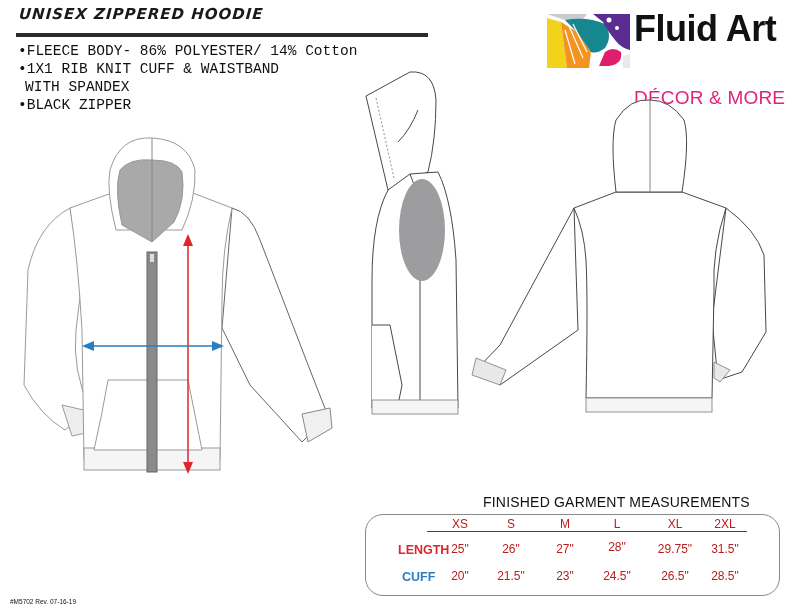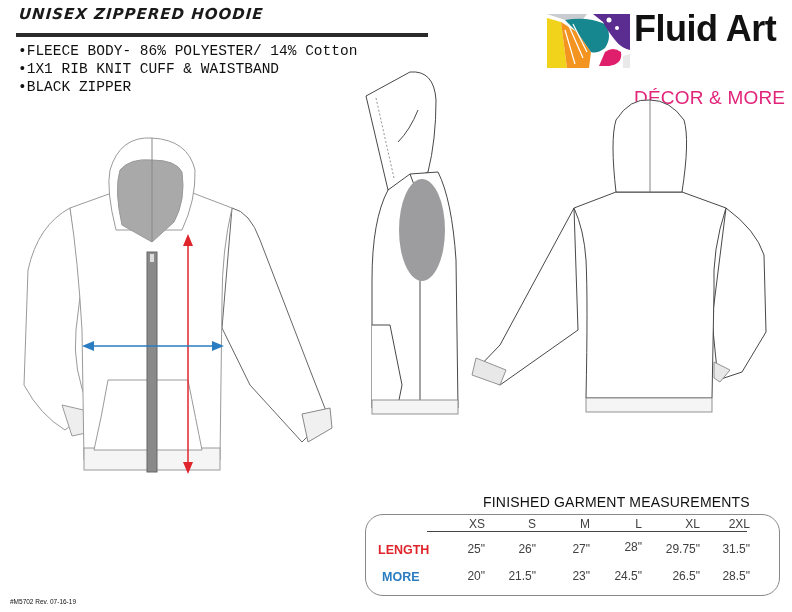--- a/index.html
+++ b/index.html
@@ -9,32 +9,33 @@
   .features { position: absolute; left: 18px; top: 42px; font-size: 14.5px; line-height: 18px; color: #111; }
   .features div { white-space: nowrap; font-family: Liberation Mono, monospace; }
   .logo { position: absolute; left: 547px; top: 12px; width: 240px; height: 58px; }
   .logo-art { position: absolute; left: 0; top: 0; width: 83px; height: 56px; }
   .logo-title { position: absolute; left: 87px; top: -4px; font-size: 36px; font-weight: bold; color: #111; letter-spacing: -0.5px; }
   .logo-sub { position: absolute; left: 87px; top: 36px; font-size: 19px; color: #e2237a; letter-spacing: 0.2px; margin-top: 39px; }
   .drawing { position: absolute; }
   .meas-title { position: absolute; left: 483px; top: 494px; font-size: 14px; color: #111; letter-spacing: 0.2px; }
   .meas-box { position: absolute; left: 365px; top: 514px; width: 413px; height: 80px; border: 1px solid #888; border-radius: 18px; }
   .meas-hline { position: absolute; left: 427px; top: 531px; width: 320px; height: 1px; background: #444; }
-  .cell { position: absolute; font-size: 12px; text-align: right; width: 50px; color: #404040; }
-  .rowlabel { position: absolute; font-size: 12.5px; font-weight: bold; }
+  .cell { position: absolute; font-size: 12px; text-align: center; width: 50px; color: #b91c1c; }
+  .rowlabel { position: absolute; font-size: 12.5px; font-weight: bold; margin-left: 20px; }
   .footer { position: absolute; left: 10px; top: 598px; font-size: 6.5px; color: #111; }
 </style>
 </head>
 <body>
 
 <div class="title">UNISEX ZIPPERED HOODIE</div>
 <div class="title-bar"></div>
 <div class="features">
   <div>•FLEECE BODY- 86% POLYESTER/ 14% Cotton</div>
   <div>•1X1 RIB KNIT CUFF &amp; WAISTBAND</div>
+  <div style="padding-left:7px">  WITH SPANDEX</div>
   <div>•BLACK ZIPPER</div>
 </div>
 
 <div class="logo">
   <svg class="logo-art" viewBox="0 0 83 56">
     <rect x="0" y="0" width="83" height="56" fill="#ffffff"></rect>
     <path d="M0 2 L40 2 L34 10 L18 8 Z" fill="#c8cbd0"></path>
     <path d="M0 6 L14 10 L20 56 L0 56 Z" fill="#f2d31b"></path>
     <path d="M14 10 L30 20 L44 40 L42 56 L20 56 Z" fill="#f39320"></path>
     <path d="M18 8 Q40 4 58 12 Q66 24 58 36 Q50 42 44 40 L30 20 Z" fill="#16868f"></path>
@@ -129,21 +130,21 @@
   <div class="rowlabel" style="left:378px;top:543px;color:#e0242b">LENGTH</div>
   <div class="cell" style="left:435px;top:542px">25"</div>
   <div class="cell" style="left:486px;top:542px">26"</div>
   <div class="cell" style="left:540px;top:542px">27"</div>
   <div class="cell" style="left:592px;top:540px">28"</div>
   <div class="cell" style="left:650px;top:542px">29.75"</div>
   <div class="cell" style="left:700px;top:542px">31.5"</div>
 </div>
 
 <div>
-  <div class="rowlabel" style="left:382px;top:570px;color:#2a7dc1">MORE</div>
+  <div class="rowlabel" style="left:382px;top:570px;color:#2a7dc1">CUFF</div>
   <div class="cell" style="left:435px;top:569px">20"</div>
   <div class="cell" style="left:486px;top:569px">21.5"</div>
   <div class="cell" style="left:540px;top:569px">23"</div>
   <div class="cell" style="left:592px;top:569px">24.5"</div>
   <div class="cell" style="left:650px;top:569px">26.5"</div>
   <div class="cell" style="left:700px;top:569px">28.5"</div>
 </div>
 
 <div class="footer">#M5702 Rev. 07-16-19</div>
 

